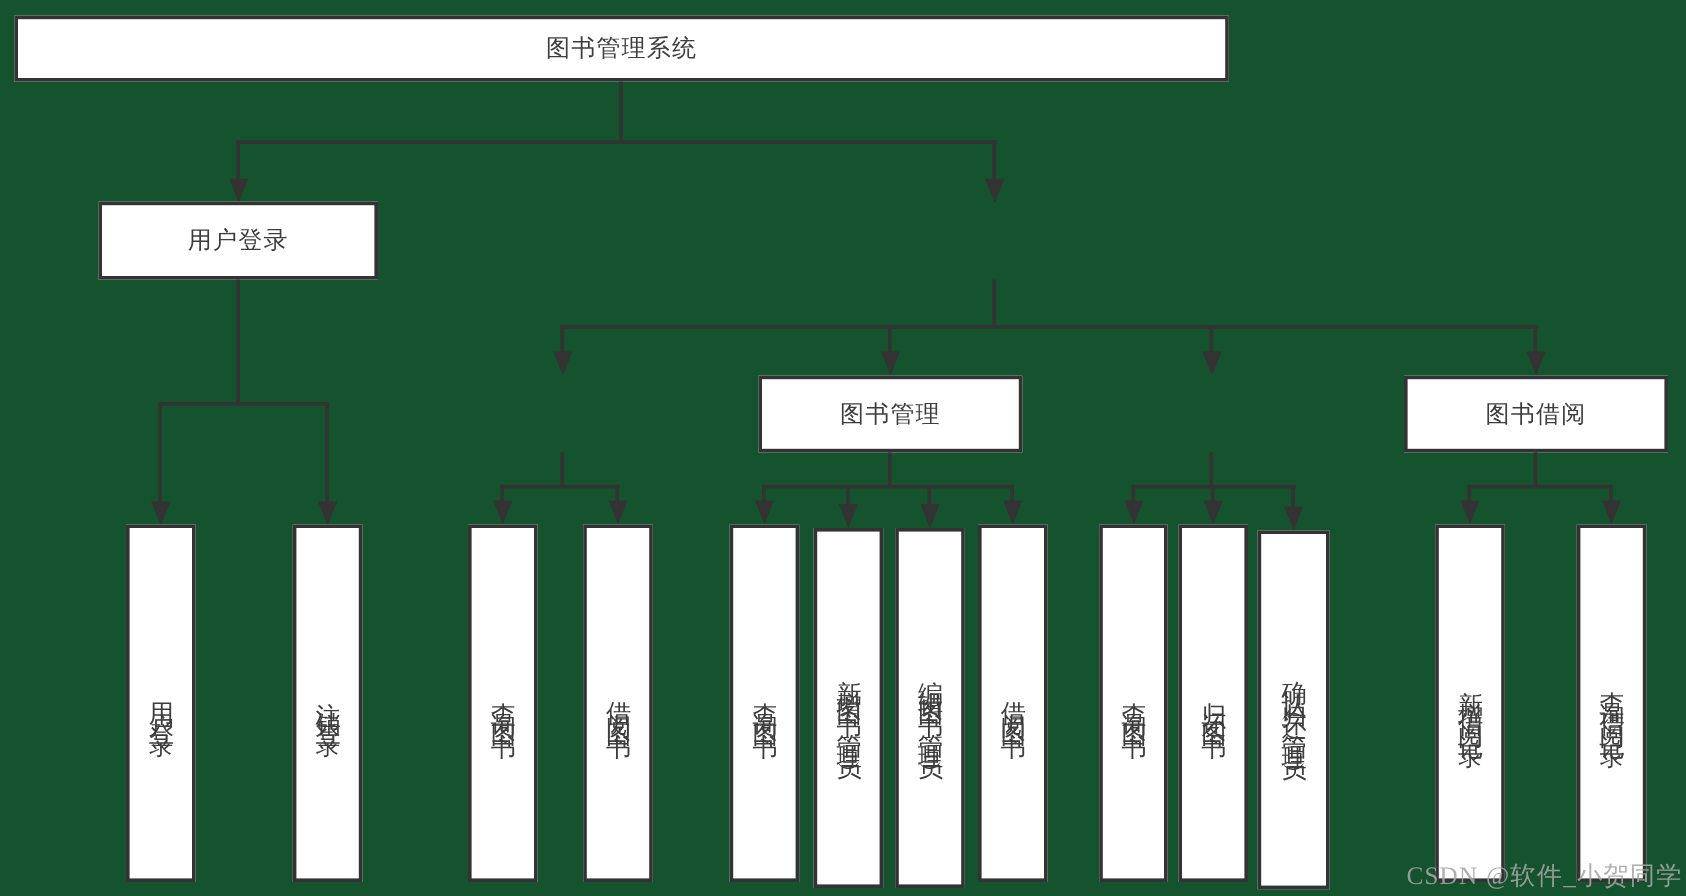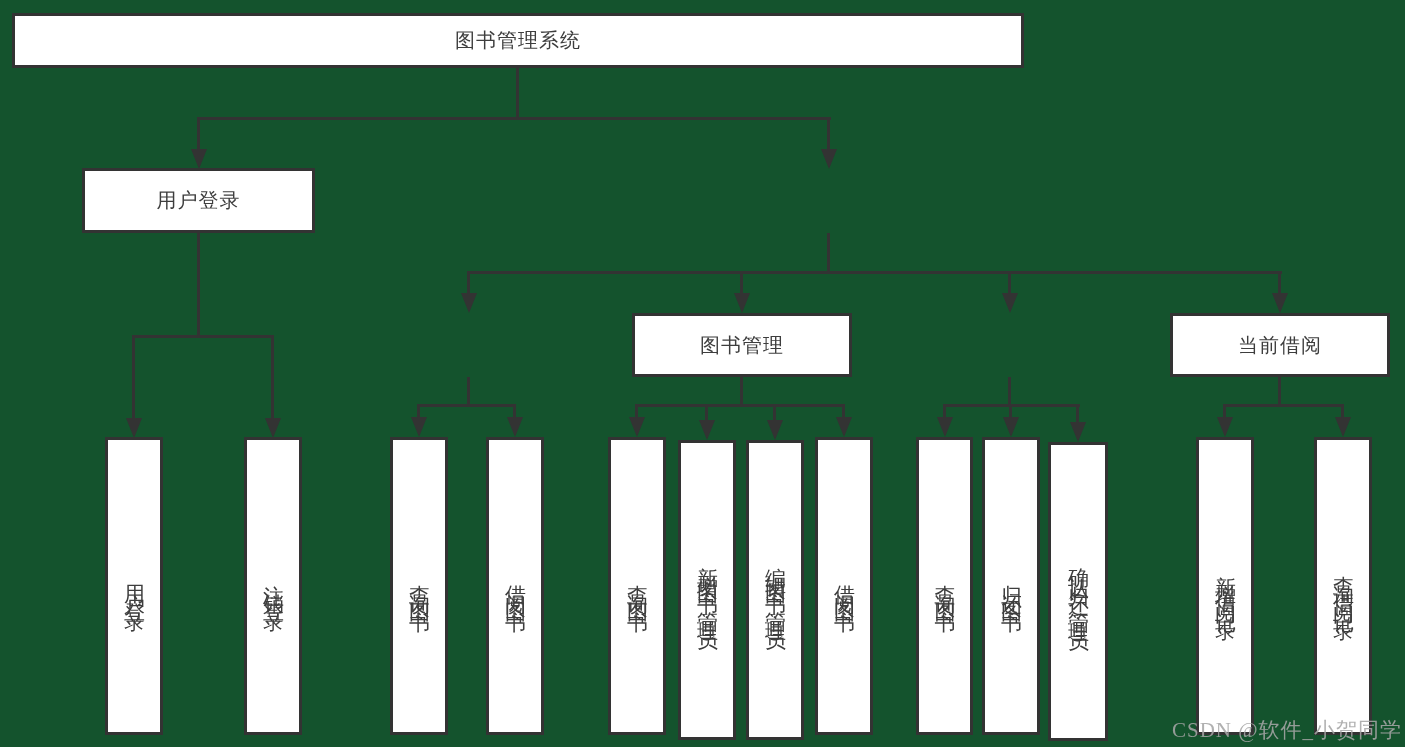--- a/index.html
+++ b/index.html
@@ -74,21 +74,21 @@
   <div class="vline" style="left:467px;top:271px;height:23px"></div>
   <div class="vline" style="left:740px;top:271px;height:23px"></div>
   <div class="vline" style="left:1008px;top:271px;height:23px"></div>
   <div class="vline" style="left:1278px;top:271px;height:23px"></div>
   <div class="arrow" style="left:461px;top:293px"></div>
   <div class="arrow" style="left:734px;top:293px"></div>
   <div class="arrow" style="left:1002px;top:293px"></div>
   <div class="arrow" style="left:1272px;top:293px"></div>
 
   <div class="box h" style="left:632px;top:313px;width:220px;height:64px">图书管理</div>
-  <div class="box h" style="left:1170px;top:313px;width:220px;height:64px">当前借阅</div>
+  <div class="box h" style="left:1170px;top:313px;width:220px;height:64px">图书借阅</div>
 
   <div class="vline" style="left:467px;top:377px;height:29px"></div>
   <div class="hline" style="left:417px;top:404px;width:99px"></div>
   <div class="vline" style="left:417px;top:404px;height:14px"></div>
   <div class="vline" style="left:513px;top:404px;height:14px"></div>
   <div class="arrow" style="left:411px;top:417px"></div>
   <div class="arrow" style="left:507px;top:417px"></div>
 
   <div class="vline" style="left:740px;top:377px;height:29px"></div>
   <div class="hline" style="left:635px;top:404px;width:210px"></div>

